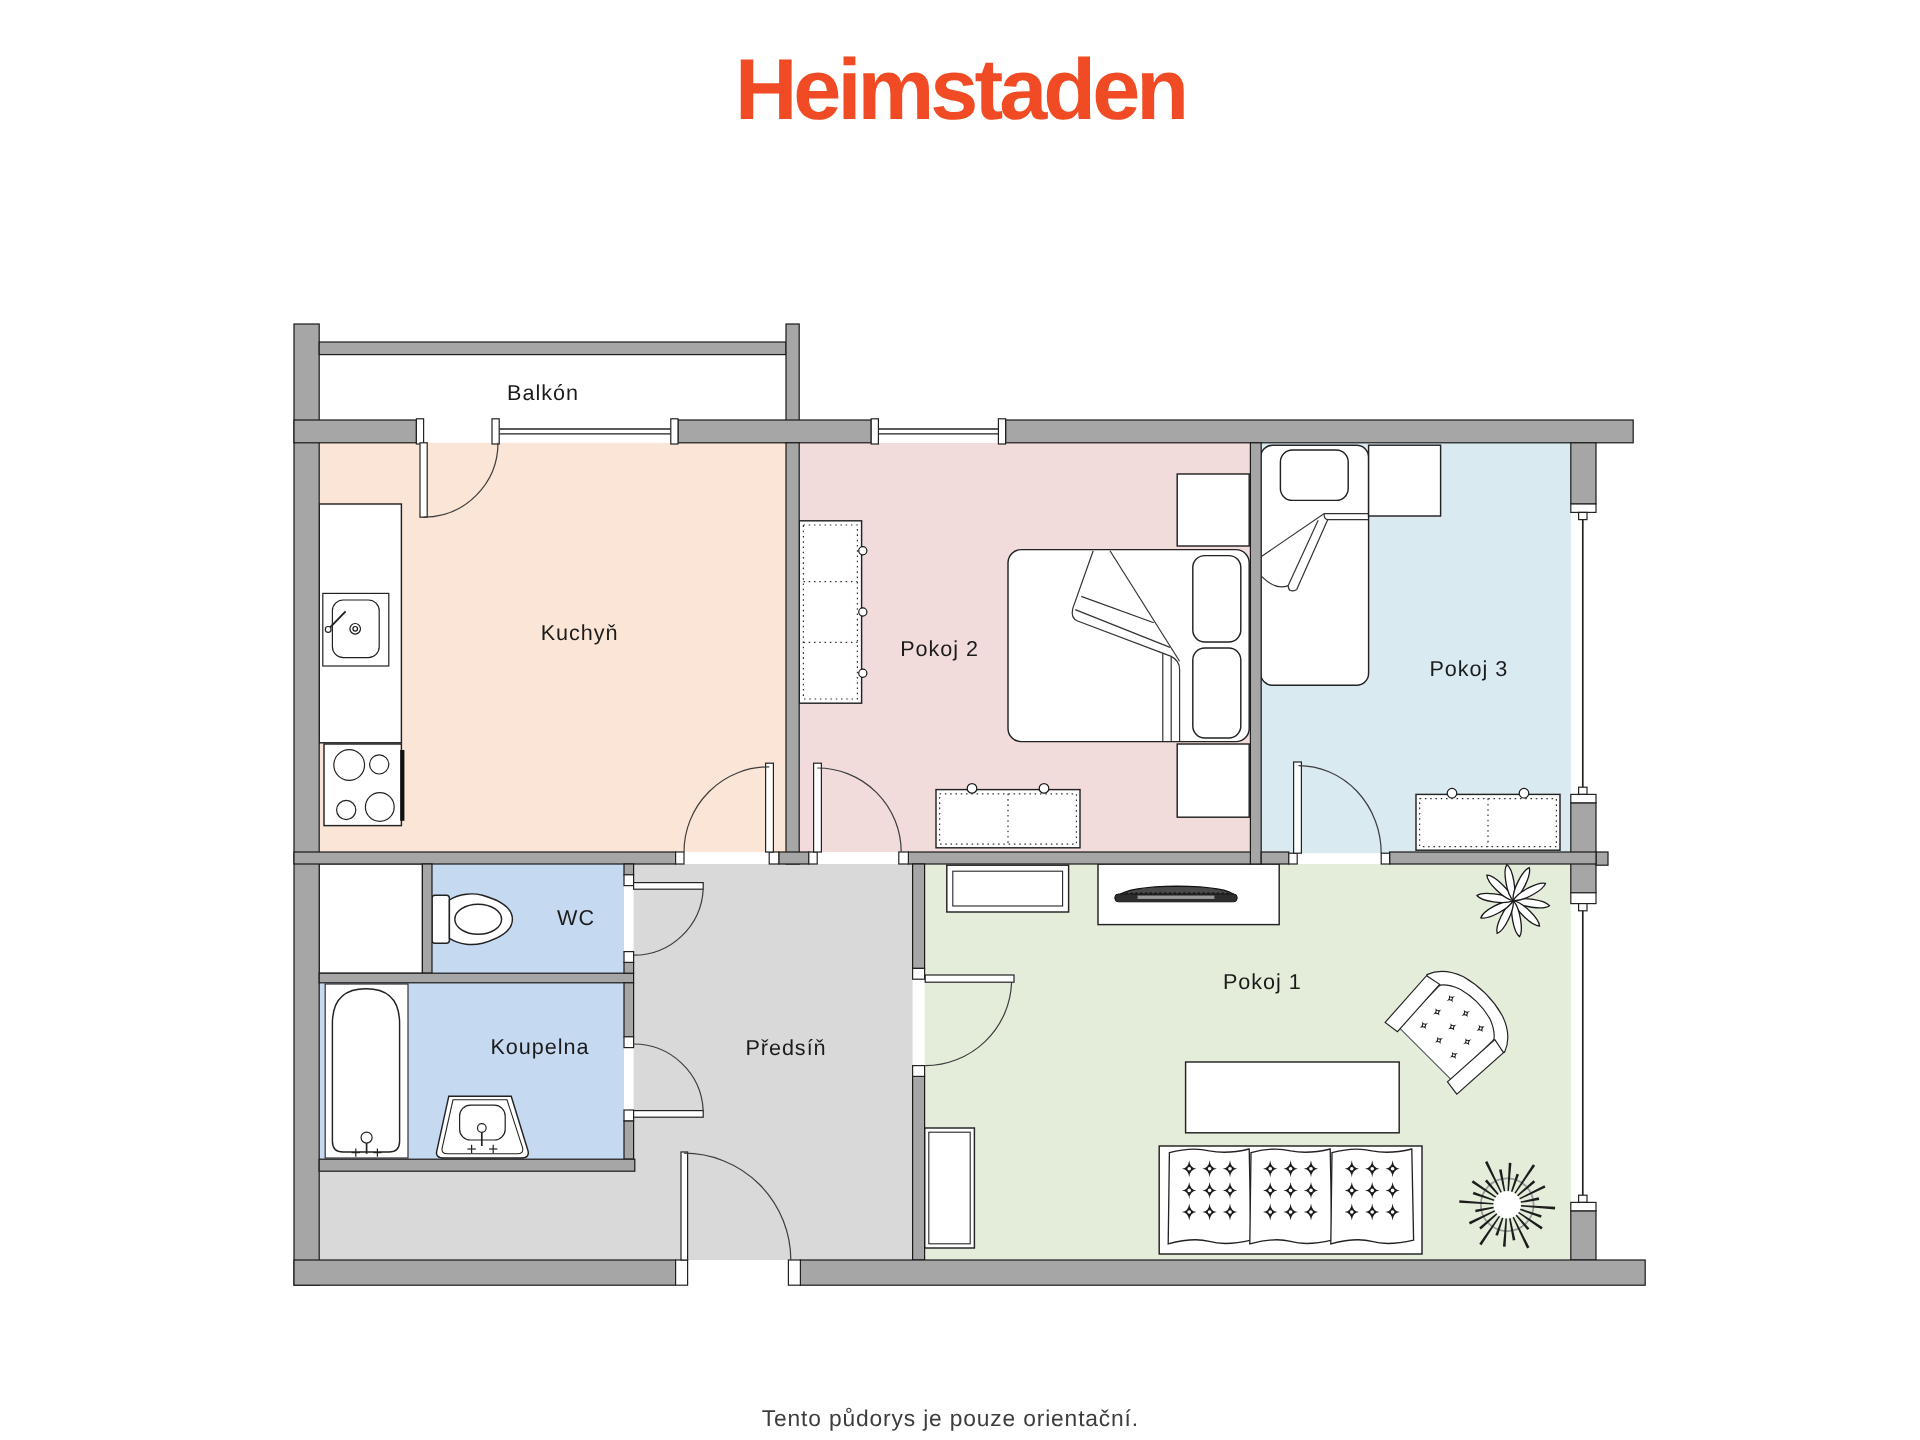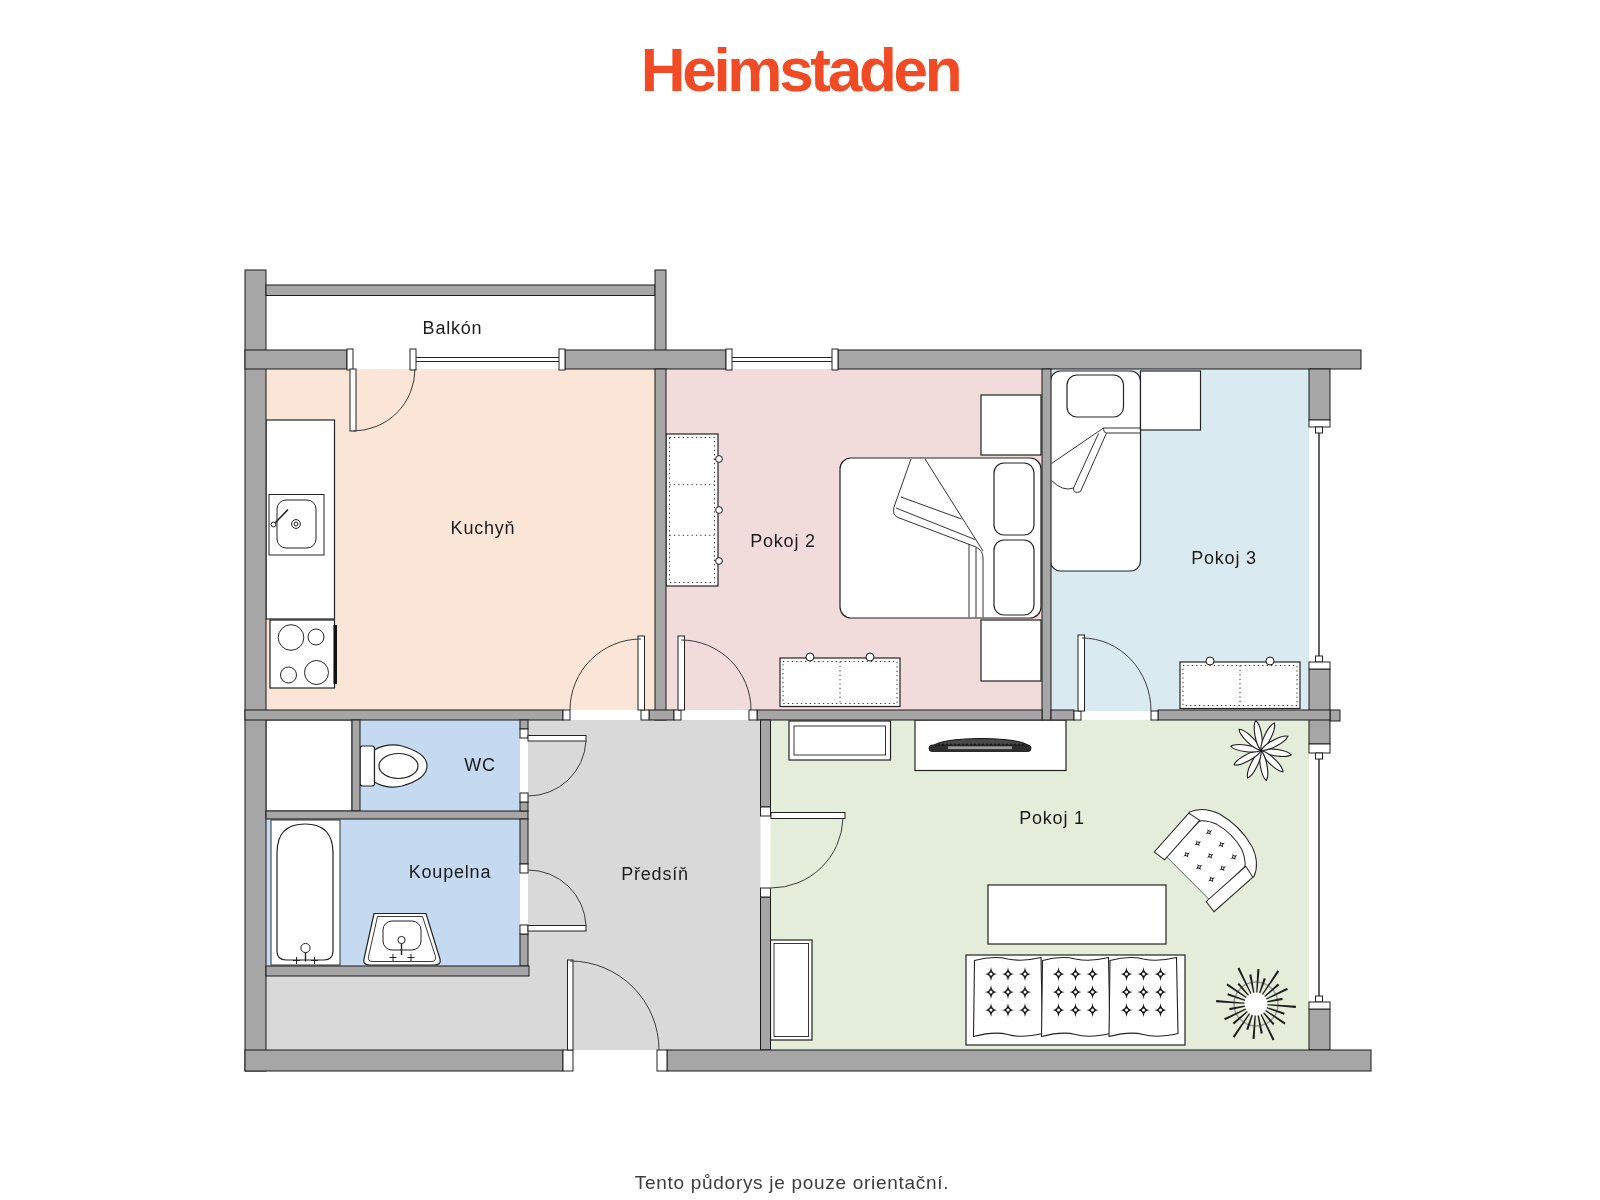--- a/index.html
+++ b/index.html
@@ -1,20 +1,20 @@
 <!DOCTYPE html>
 <html><head>
 <meta charset="utf-8">
 <style>
   html,body { margin:0; padding:0; background:#ffffff; width:1600px; height:1200px; overflow:hidden; }
   * { box-sizing:border-box; }
   .logo {
     position:absolute; left:0; top:0; width:1600px; text-align:center;
     font-family:"Liberation Sans", sans-serif; font-weight:bold;
-    font-size:62px; letter-spacing:-3.3px; color:#f04b24; top:34px;
+    font-size:72px; letter-spacing:-3.3px; color:#f04b24; top:34px;
   }
   .caption {
     position:absolute; left:0; top:1172px; width:1584px; text-align:center;
     font-family:"Liberation Sans", sans-serif; font-size:19px; color:#3d3d3d;
     letter-spacing:0.7px;
   }
 </style>
 </head>
 <body>
 

